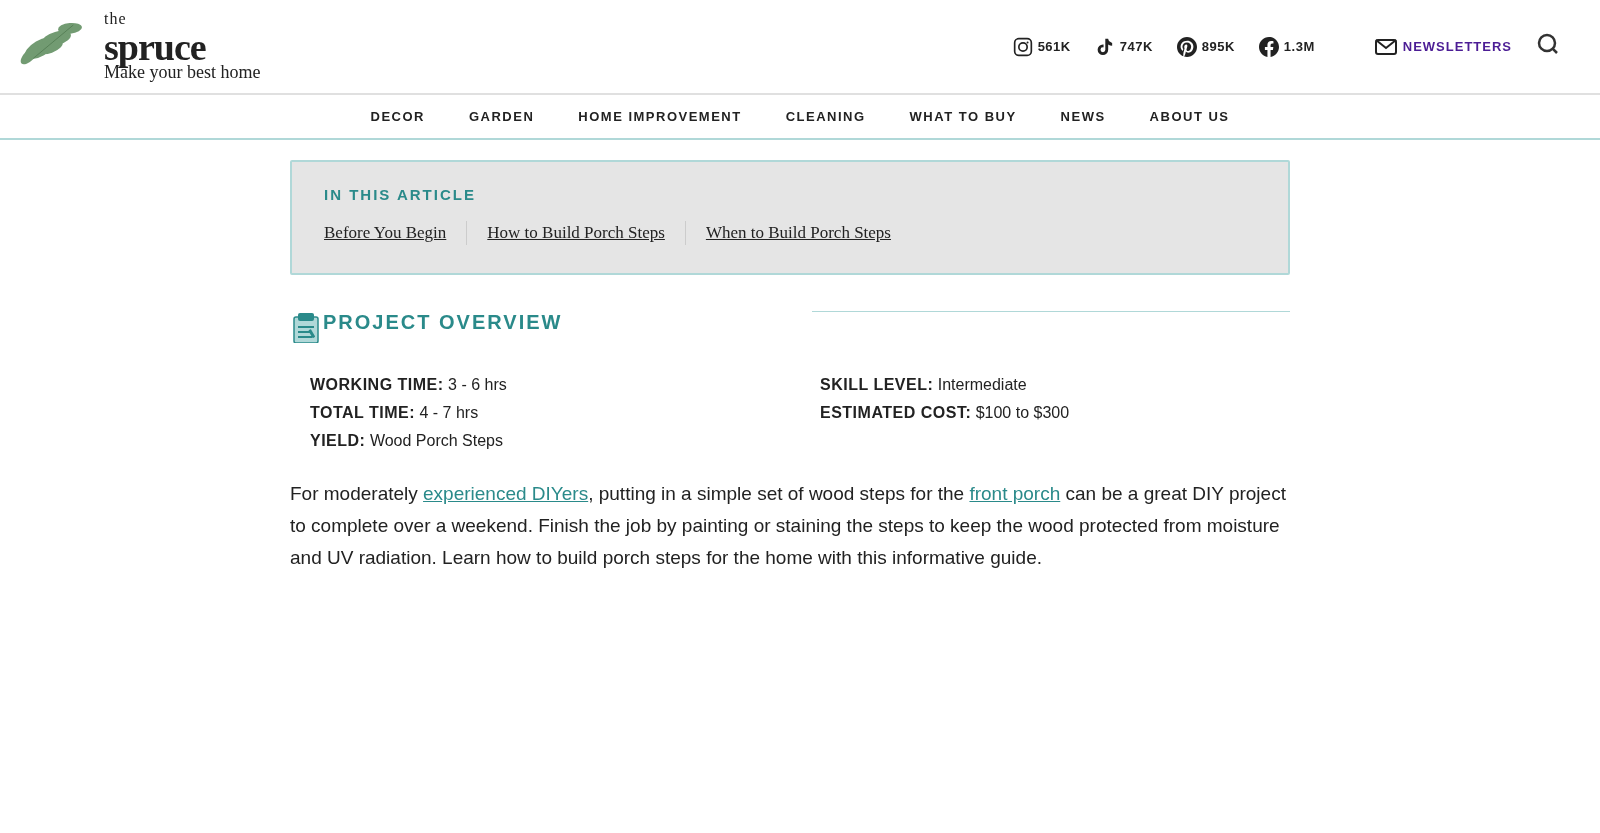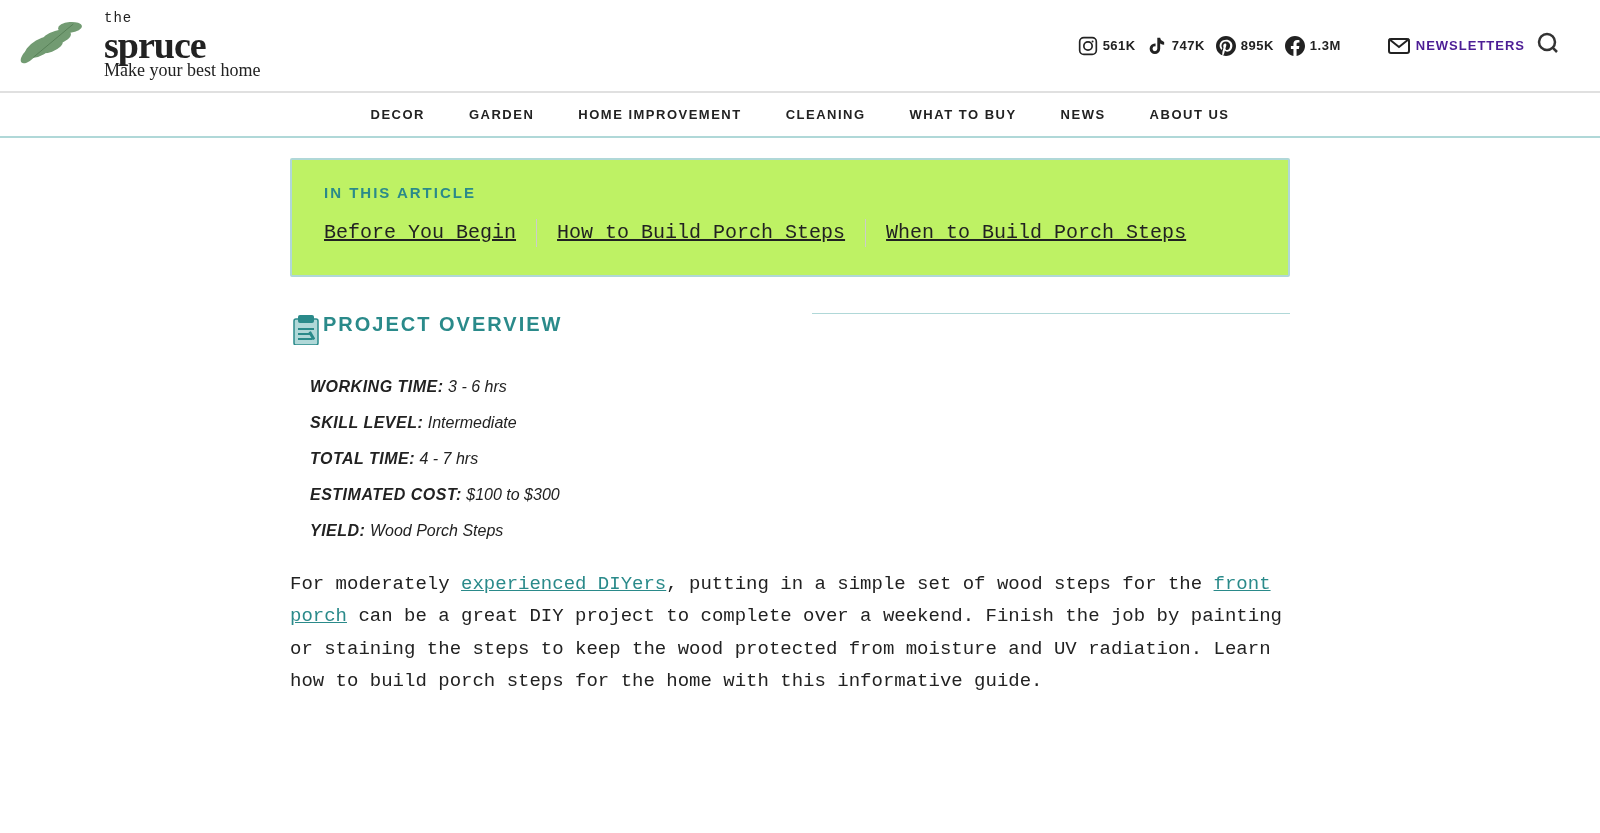--- a/index.html
+++ b/index.html
@@ -23,43 +23,43 @@
       width: 80px;
       margin-top: -10px;
     }
     .logo-text-block {
       display: flex;
       flex-direction: column;
       align-items: flex-start;
       margin-left: 4px;
     }
     .logo-the {
-      font-family: Liberation Mono, monospace;
-      font-size: 14px;
+      font-family: Liberation Serif, serif;
+      font-size: 16px;
       color: #222;
       letter-spacing: 1px;
     }
     .logo-spruce {
       font-family: Georgia, serif;
       font-size: 38px;
       font-weight: bold;
       color: #222;
       line-height: 1;
       letter-spacing: -1px;
     }
     .logo-tagline {
       font-family: 'Brush Script MT', cursive;
       font-size: 18px;
       color: #222;
       margin-top: -4px;
     }
     .social-bar {
       display: flex;
       align-items: center;
-      gap: 11px;
+      gap: 24px;
       font-size: 13px;
       font-family: Arial, sans-serif;
     }
     .social-item {
       display: flex;
       align-items: center;
       gap: 5px;
       color: #222;
       text-decoration: none;
       font-weight: 600;
@@ -123,42 +123,42 @@
       flex: 1;
       max-width: 1000px;
     }
 
     
     .in-this-article {
       border: 2px solid #b0d8d8;
       border-radius: 2px;
       padding: 24px 32px 28px;
       margin-bottom: 36px;
-      background: #bef264;
+      background: #e5e5e5;
     }
     .in-this-article-title {
       font-family: Arial, sans-serif;
       font-size: 15px;
       font-weight: 700;
       letter-spacing: 2px;
       text-transform: uppercase;
       color: #2a8a8a;
       margin-bottom: 18px;
     }
     .article-links {
       display: flex;
       align-items: center;
       gap: 0;
       flex-wrap: wrap;
     }
     .article-link {
       color: #222;
       text-decoration: underline;
-      font-family: Liberation Mono, monospace;
-      font-size: 20px;
+      font-family: Liberation Serif, serif;
+      font-size: 17px;
       padding: 0 20px 0 0;
       border-right: 1px solid #ccc;
       margin-right: 20px;
       line-height: 1.4;
       text-align: right;
     }
     .article-link:last-child {
       border-right: none;
       margin-right: 0;
       padding-right: 0;
@@ -187,42 +187,41 @@
       flex: 1;
     }
     .title-line {
       flex: 1;
       height: 1px;
       background: #b0d8d8;
       margin-left: 10px;
     }
     .project-details {
       display: grid;
-      grid-template-columns: 1fr;
-      gap: 18px 40px;
+      grid-template-columns: 1fr 1fr;
+      gap: 10px 40px;
       padding-left: 20px;
-      font-style: italic;
     }
     .detail-item {
       font-family: Arial, sans-serif;
       font-size: 16px;
       color: #222;
     }
     .detail-label {
       font-weight: 700;
       text-transform: uppercase;
       letter-spacing: 0.5px;
     }
     .detail-value {
       font-weight: 400;
     }
 
     
     .body-text {
-      font-family: Liberation Mono, monospace;
+      font-family: Liberation Sans, sans-serif;
       font-size: 19px;
       line-height: 1.7;
       color: #222;
       margin-top: 27px;
     }
     .body-text a {
       color: #2a8a8a;
       text-decoration: underline;
     }
   </style>

